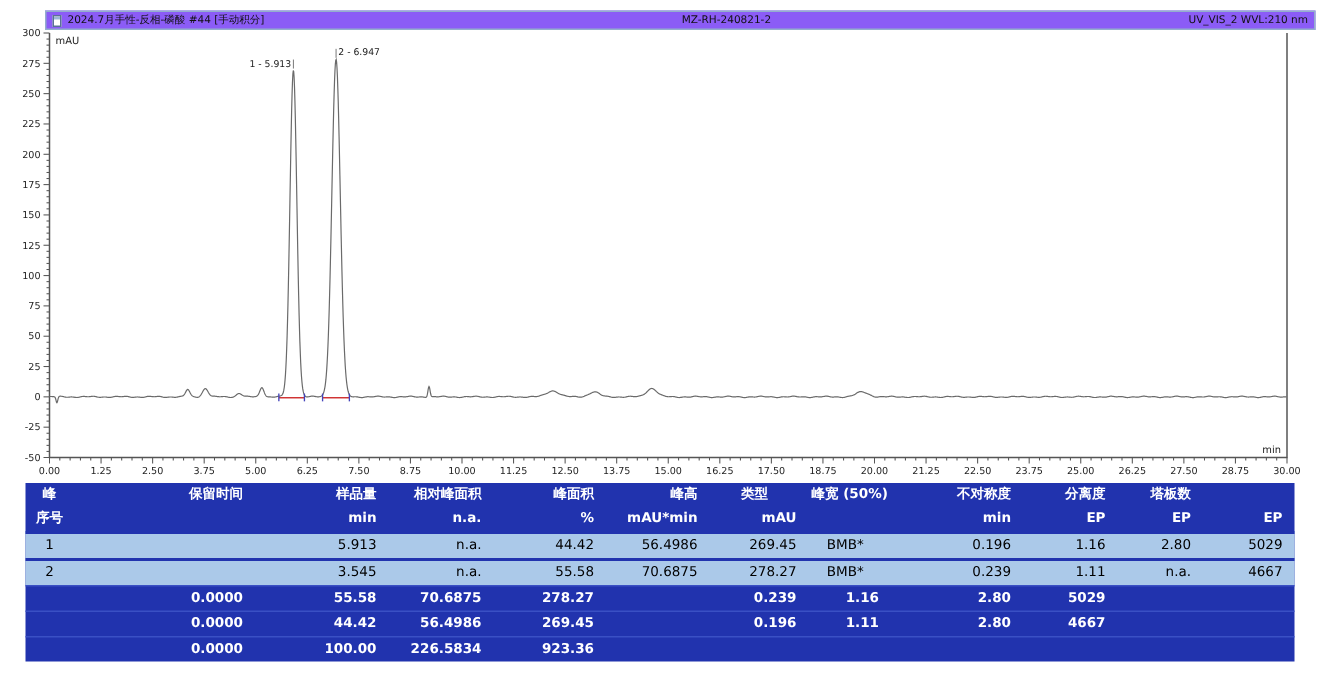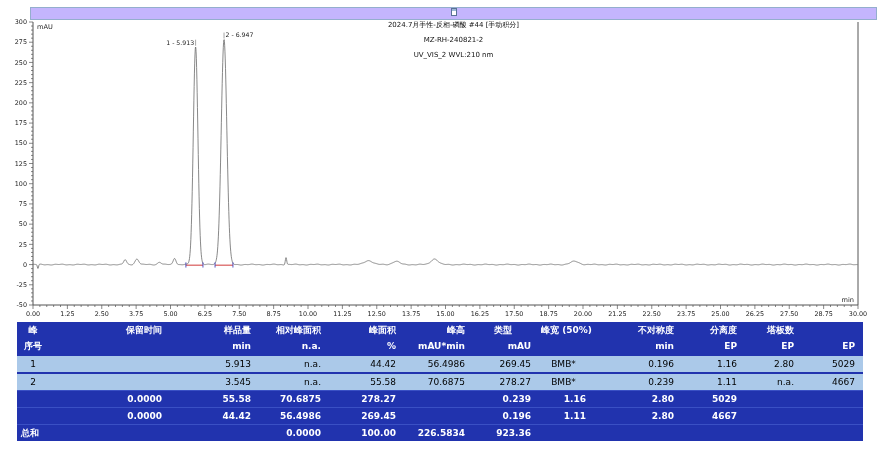--- a/index.html
+++ b/index.html
@@ -1,24 +1,24 @@
 <!DOCTYPE html>
 <html><head>
 <meta charset="utf-8">
 <style>
   html,body{margin:0;padding:0;background:#fff;}
   .screen{position:relative;width:879px;height:459px;background:#ffffff;
           font-family:"DejaVu Sans","Liberation Sans",sans-serif;overflow:hidden;}
 
   
   .hdrbar{position:absolute;left:30px;top:7px;width:847px;height:13px;
-          background:#c4b5fd;border:1px solid #94aecd;box-sizing:border-box;
+          background:#8b5cf6;border:1px solid #94aecd;box-sizing:border-box;
           display:flex;align-items:center;gap:4px;padding:0 4px;
-          font-size:7px;line-height:11px;color:#111;white-space:nowrap;flex-direction:column;}
-  .hdr-center{flex:1;}
+          font-size:7px;line-height:11px;color:#111;white-space:nowrap;}
+  .hdr-center{flex:1;text-align:center;}
   .hdr-right{text-align:center;}
   .hicon{display:inline-block;width:6px;height:8px;background:#fff;
          border:1px solid #5a7296;box-sizing:border-box;
          box-shadow:inset 0 2px 0 #9db8d8;flex:0 0 auto;}
 
   svg.plot{position:absolute;left:0;top:0;}
 
   
   .rtable{position:absolute;left:17px;top:322px;width:846px;
           background:#2133ae;color:#fff;font-size:9px;}
@@ -366,21 +366,20 @@
         <div class="cell ar">44.42</div>
         <div class="cell ar">56.4986</div>
         <div class="cell ar">269.45</div>
         <div class="cell ac"></div>
         <div class="cell ar">0.196</div>
         <div class="cell ar">1.11</div>
         <div class="cell ar">2.80</div>
         <div class="cell ar">4667</div>
       </div>
       <div class="trow srow">
-        <div class="cell al cell-label">总和</div>
         <div class="cell ar"></div>
         <div class="cell ar">0.0000</div>
         <div class="cell ar">100.00</div>
         <div class="cell ar">226.5834</div>
         <div class="cell ar">923.36</div>
         <div class="cell ac"></div>
         <div class="cell ar"></div>
         <div class="cell ar"></div>
         <div class="cell ar"></div>
         <div class="cell ar"></div>

